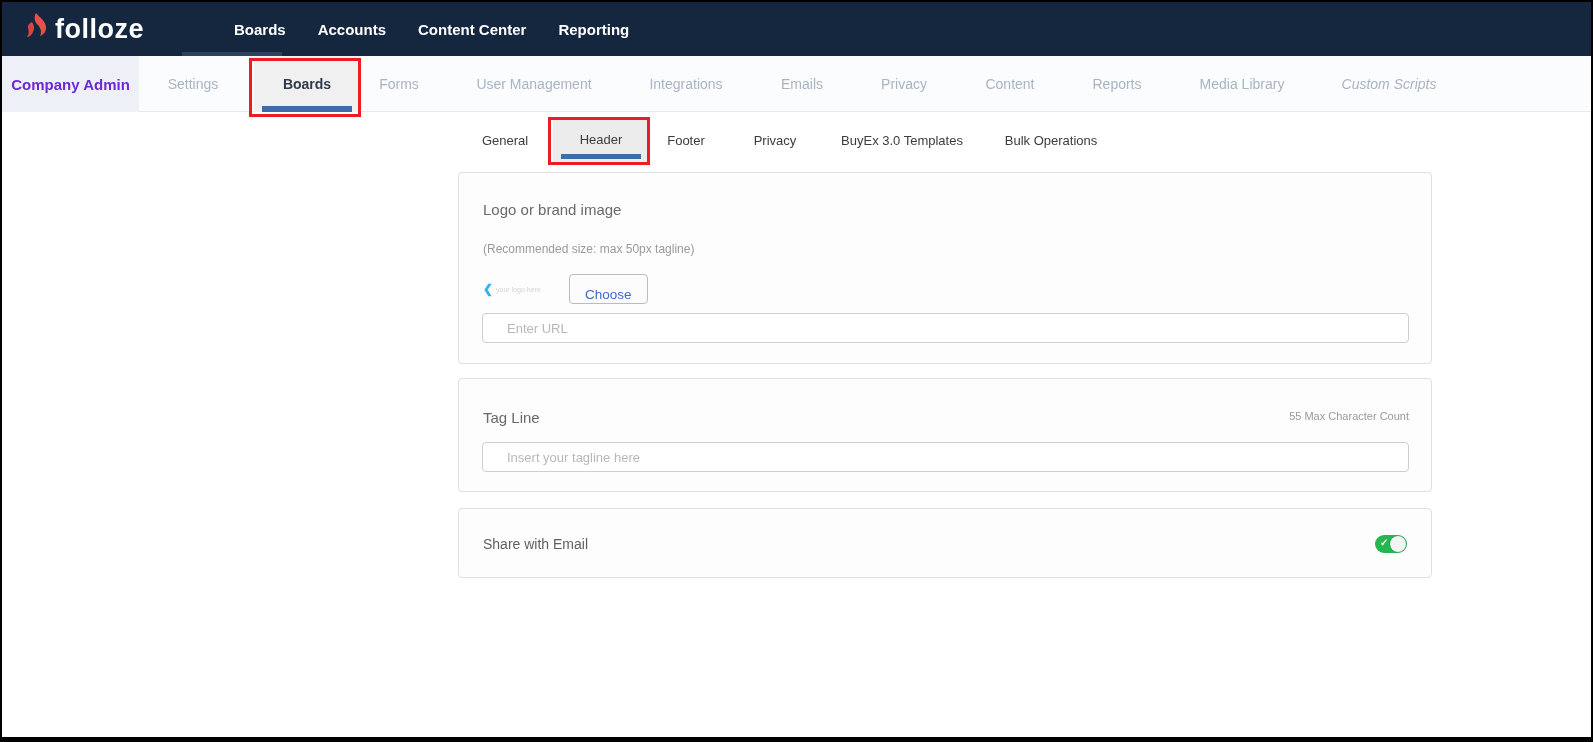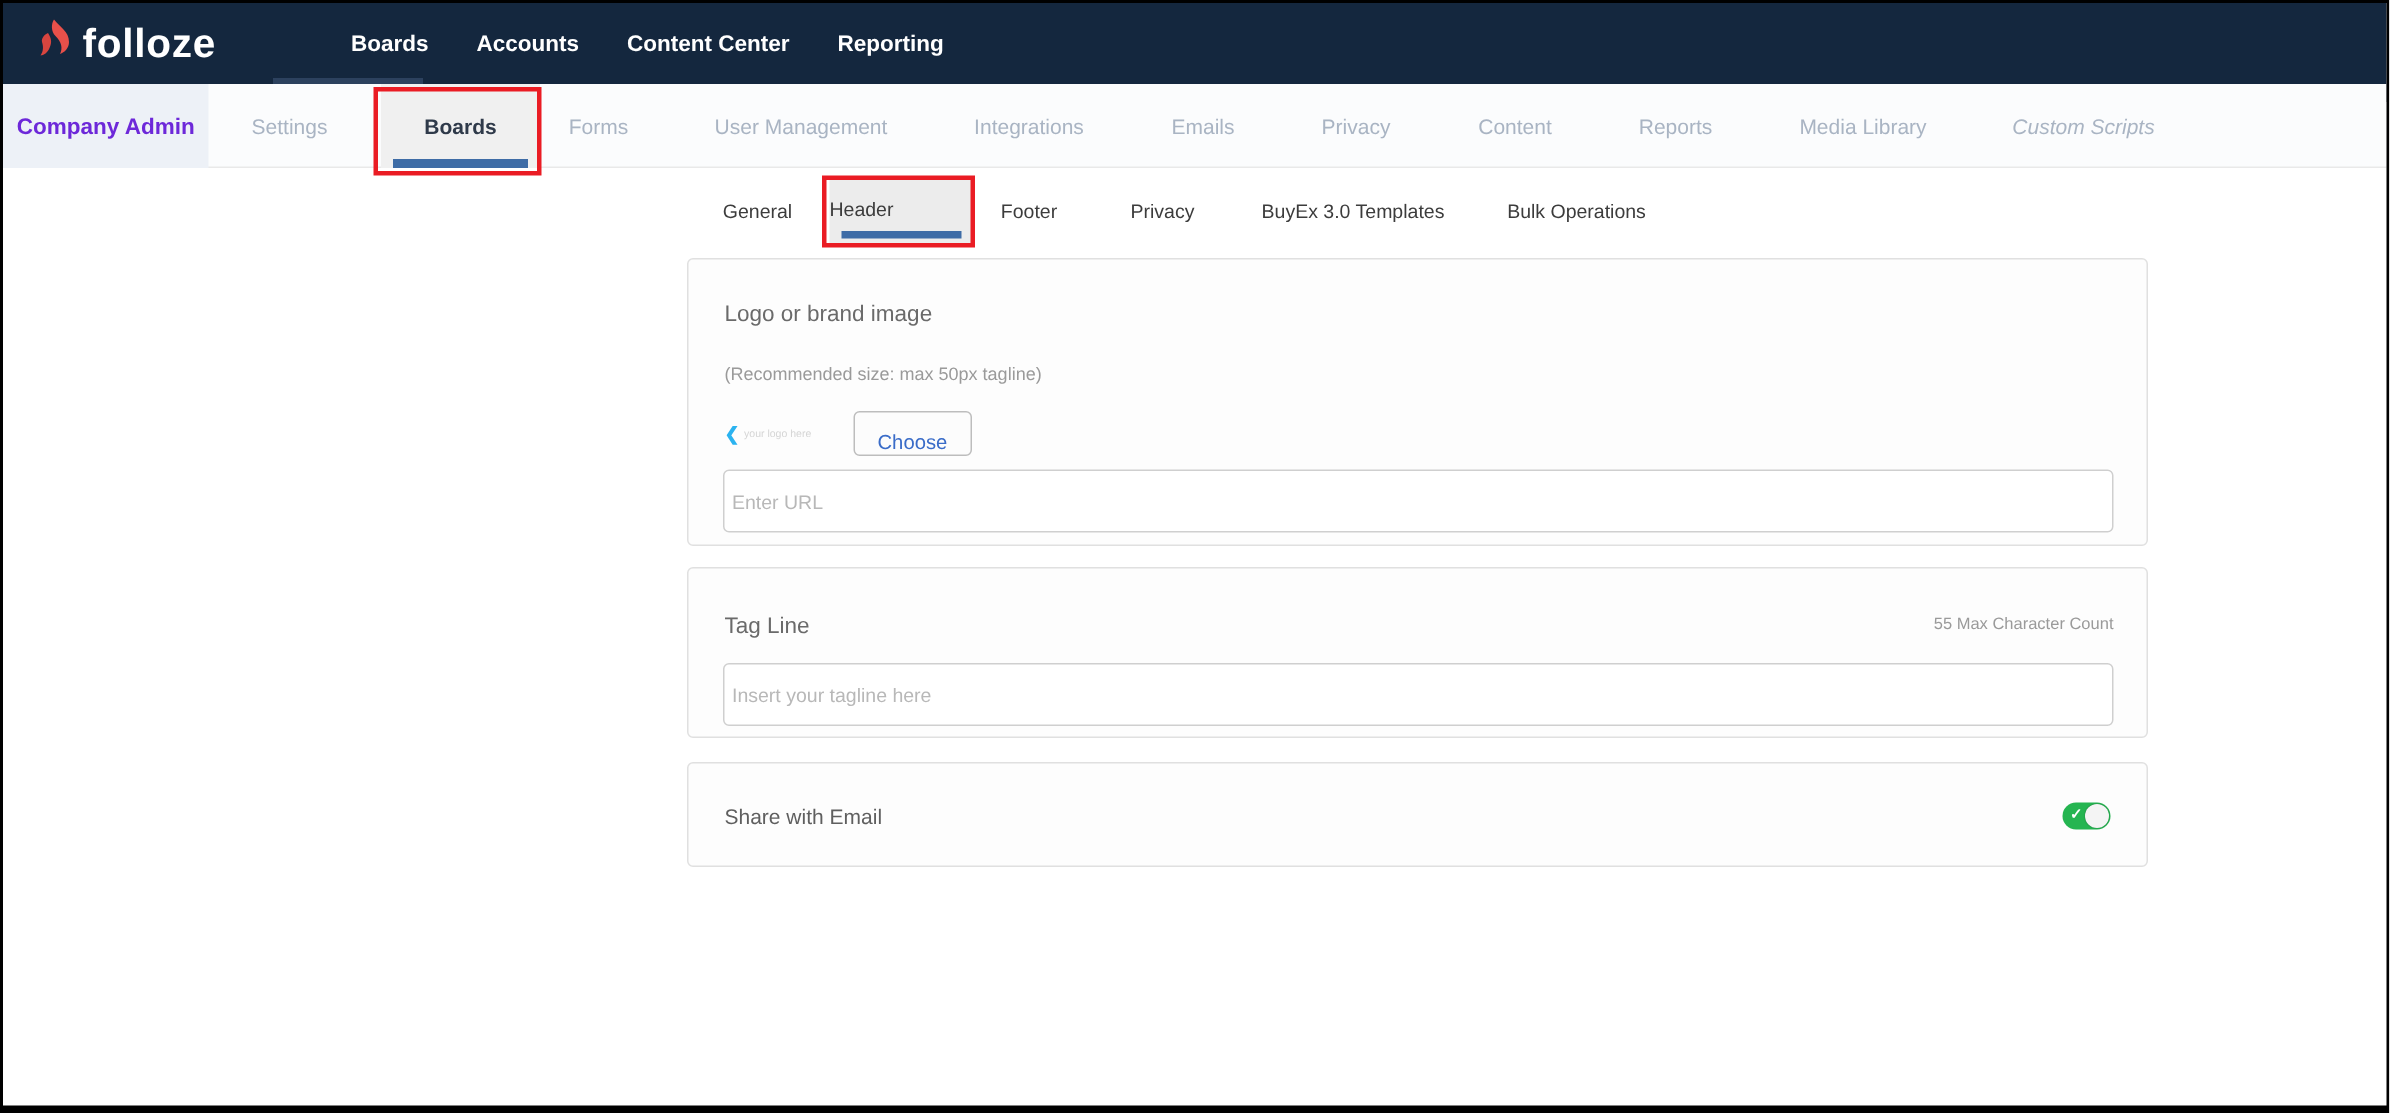--- a/index.html
+++ b/index.html
@@ -35,21 +35,21 @@
   .atab-boards::after { content:""; position:absolute; left:8%; bottom:0; width:84%; height:6px; background:#3e6ca6; }
 
   
   .subtabs { position:absolute; left:2px; right:2px; top:113px; height:53px; background:#ffffff; z-index:5; }
   .stab { position:absolute; top:6px; height:44px; line-height:44px; transform:translateX(-50%); color:#3c3c3c; font-size:13px; cursor:pointer; white-space:nowrap; }
   .stab.pos-0 { left:503px; }
   .stab.pos-2 { left:684px; }
   .stab.pos-3 { left:773px; }
   .stab.pos-4 { left:900px; }
   .stab.pos-5 { left:1049px; }
-  .stab-header { position:absolute; left:551px; top:6px; width:96px; height:44px; background:#ececec; color:#3c3c3c; font-size:13px; text-align:left; line-height:41px; cursor:pointer; }
+  .stab-header { position:absolute; left:551px; top:6px; width:96px; height:44px; background:#ececec; color:#3c3c3c; font-size:13px; text-align:center; line-height:41px; cursor:pointer; }
   .stab-header::after { content:""; position:absolute; left:8px; bottom:4px; right:8px; height:5px; background:#3e6ca6; }
 
   
   .redbox { position:absolute; border:3px solid #ea1c24; z-index:40; pointer-events:none; }
   .redbox-boards { left:249px; top:58px; width:112px; height:59px; }
   .redbox-header { left:548px; top:117px; width:102px; height:48px; }
 
   
   .card { position:absolute; left:458px; width:974px; background:#fdfdfd; border:1px solid #e0e0e0; border-radius:4px; }
   .card-logo { top:172px; height:192px; }
@@ -58,21 +58,21 @@
 
   .card-title { position:absolute; left:24px; color:#6a6a6a; font-size:15px; white-space:nowrap; }
   .card-hint { position:absolute; left:24px; color:#9a9a9a; font-size:12px; white-space:nowrap; }
 
   .logo-row { position:absolute; left:24px; top:100px; height:32px; display:flex; align-items:center; gap:14px; }
   .img-placeholder { display:flex; align-items:center; gap:3px; width:72px; }
   .broken-img-icon { color:#2bb3f0; font-size:12px; font-weight:bold; line-height:1; }
   .img-alt-text { color:#d5d5d5; font-size:7px; white-space:nowrap; }
   .choose-btn { height:30px; padding:12px 15px; background:#fcfcfc; border:1px solid #bdbdbd; border-radius:4px; color:#3a6cc8; font-size:13.5px; font-family:"Liberation Sans", sans-serif; cursor:pointer; }
 
-  .text-input { position:absolute; left:23px; right:22px; height:42px; border:1px solid #cfcfcf; border-radius:4px; background:#fff; padding:0 5px; font-size:13px; font-family:"Liberation Sans", sans-serif; color:#0f766e; }
+  .text-input { position:absolute; left:23px; right:22px; height:30px; border:1px solid #cfcfcf; border-radius:4px; background:#fff; padding:0 24px; font-size:13px; font-family:"Liberation Sans", sans-serif; color:#0f766e; }
   .text-input::placeholder { color:#b8b8b8; }
   .url-input { top:140px; }
   .tagline-input { top:63px; }
 
   .char-count { position:absolute; right:22px; top:31px; color:#9a9a9a; font-size:11px; }
 
   .share-label { position:absolute; left:24px; top:0; height:70px; display:flex; align-items:center; color:#5f5f5f; font-size:14px; }
   .toggle { position:absolute; right:24px; top:26px; width:32px; height:18px; background:#25b551; border-radius:9px; cursor:pointer; }
   .toggle .check { position:absolute; left:5px; top:2px; color:#ffffff; font-size:10px; font-weight:bold; }
   .toggle .knob { position:absolute; right:1px; top:1px; width:16px; height:16px; background:#f4f4f4; border-radius:50%; box-shadow:0 0 1px rgba(0,0,0,.4); }

